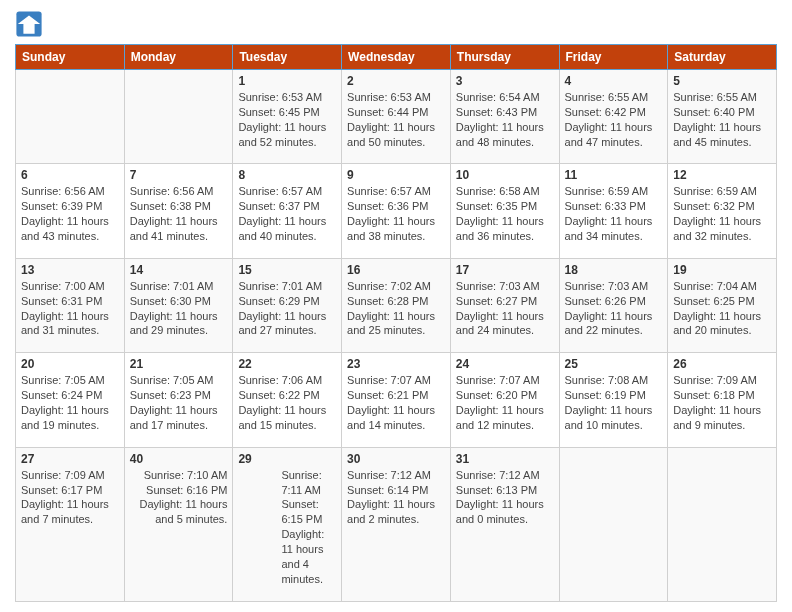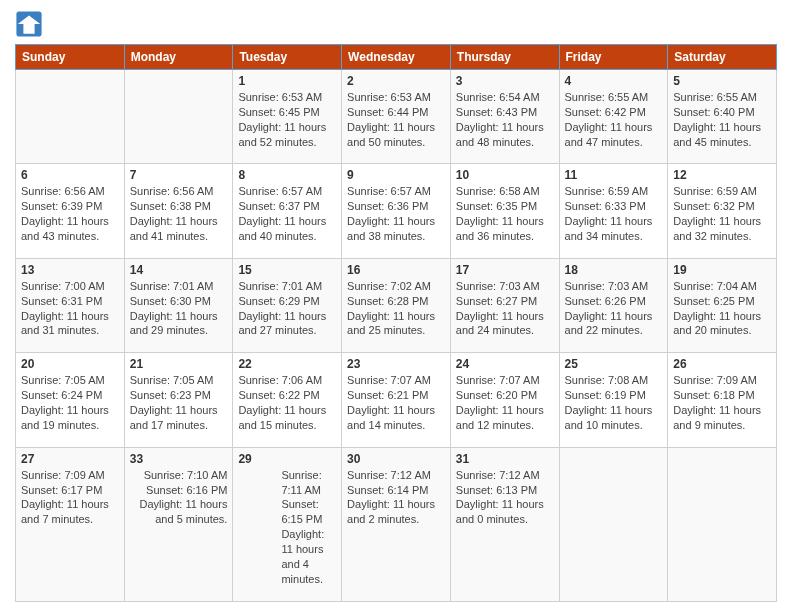--- a/index.html
+++ b/index.html
@@ -303,21 +303,21 @@
           </td>
         </tr>
         <tr>
           <td>
             <span class="day-num">27</span>
             <div class="day-info" style="white-space: pre-line;">Sunrise: 7:09 AM
 Sunset: 6:17 PM
 Daylight: 11 hours and 7 minutes.</div>
           </td>
           <td>
-            <span class="day-num">33</span>
+            <span class="day-num">40</span>
             <div class="day-info" style="white-space: pre-line; text-align: right;">Sunrise: 7:10 AM
 Sunset: 6:16 PM
 Daylight: 11 hours and 5 minutes.</div>
           </td>
           <td>
             <span class="day-num">29</span>
             <div class="day-info" style="white-space: pre-line; margin-left: 43px;">Sunrise: 7:11 AM
 Sunset: 6:15 PM
 Daylight: 11 hours and 4 minutes.</div>
           </td>

